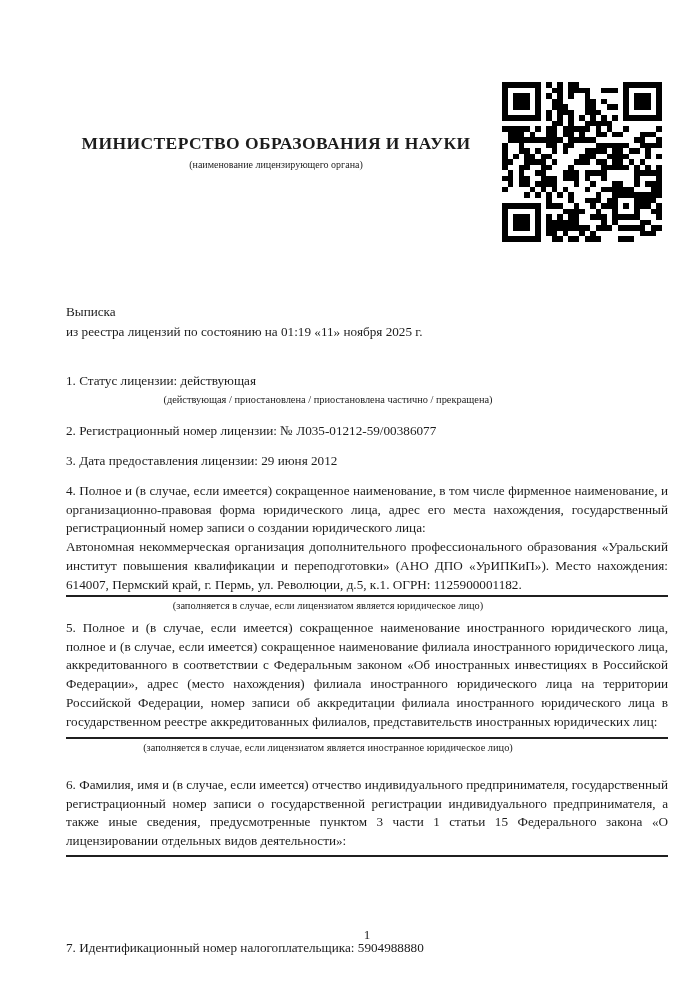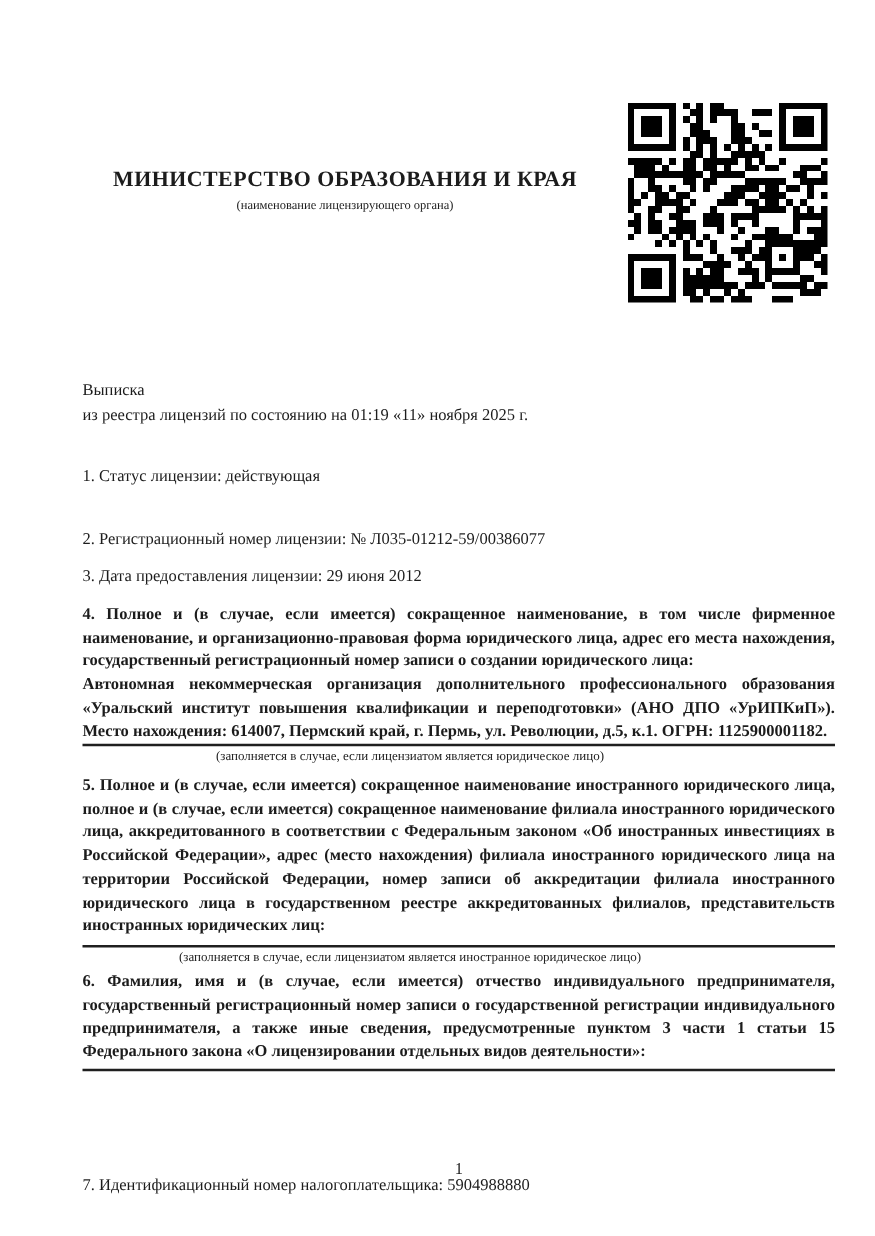--- a/index.html
+++ b/index.html
@@ -12,55 +12,56 @@
   
   .ministry{top:130px;left:38px;width:476px;text-align:center;}
   .ministry-name{font-weight:bold;font-size:17.5px;line-height:26px;letter-spacing:.4px;}
   .ministry-caption{font-size:10px;line-height:12px;margin-top:3px;}
   .qr-box{left:502px;top:82px;width:160px;height:160px;background:#fff;}
   .qr-box svg{width:100%;height:100%;display:block;}
   
   .doc-title{top:302px;left:66px;width:602px;font-size:13.2px;line-height:20px;}
   
   .item{left:66px;width:602px;font-size:13.2px;line-height:18.7px;}
-  .just{text-align:justify;text-justify:inter-word;font-weight:bold;}
+  .just{text-align:justify;text-justify:inter-word;}
   .caption{font-size:10.4px;line-height:13px;text-align:center;width:524px;margin-top:2px;}
   .rule{height:0;border-top:2px solid #1f1f1f;}
   .i1{top:372px}.i2{top:422px}.i3{top:452px}.i4{top:482px}
   .i5{top:619px}.i6{top:776px}.i7{top:939px}
   .i1 .caption{margin-top:2px;}
   .i4 .rule{margin-top:1px;}
   .i5 .rule{margin-top:6px;}
   .i6 .rule{margin-top:4px;}
   .page-number{top:927px;left:66px;width:602px;text-align:center;font-size:13.2px;}
 </style>
 </head>
 <body>
 
 <div class="abs ministry">
   <div class="ministry-name">
-    <div>МИНИСТЕРСТВО ОБРАЗОВАНИЯ И КРАЯ</div>
+    <div>МИНИСТЕРСТВО ОБРАЗОВАНИЯ И НАУКИ</div>
   </div>
   <div class="ministry-caption">(наименование лицензирующего органа)</div>
 </div>
 
 <div class="abs qr-box">
   <svg viewBox="0 0 29 29" shape-rendering="crispEdges">
     <rect x="0" y="0" width="29" height="29" fill="#ffffff"></rect>
     <path fill="#000000" d="M0 0h1v1h-1zM1 0h1v1h-1zM2 0h1v1h-1zM3 0h1v1h-1zM4 0h1v1h-1zM5 0h1v1h-1zM6 0h1v1h-1zM8 0h1v1h-1zM10 0h1v1h-1zM12 0h1v1h-1zM13 0h1v1h-1zM22 0h1v1h-1zM23 0h1v1h-1zM24 0h1v1h-1zM25 0h1v1h-1zM26 0h1v1h-1zM27 0h1v1h-1zM28 0h1v1h-1zM0 1h1v1h-1zM6 1h1v1h-1zM9 1h1v1h-1zM10 1h1v1h-1zM12 1h1v1h-1zM13 1h1v1h-1zM14 1h1v1h-1zM15 1h1v1h-1zM18 1h1v1h-1zM19 1h1v1h-1zM20 1h1v1h-1zM22 1h1v1h-1zM28 1h1v1h-1zM0 2h1v1h-1zM2 2h1v1h-1zM3 2h1v1h-1zM4 2h1v1h-1zM6 2h1v1h-1zM8 2h1v1h-1zM10 2h1v1h-1zM12 2h1v1h-1zM15 2h1v1h-1zM22 2h1v1h-1zM24 2h1v1h-1zM25 2h1v1h-1zM26 2h1v1h-1zM28 2h1v1h-1zM0 3h1v1h-1zM2 3h1v1h-1zM3 3h1v1h-1zM4 3h1v1h-1zM6 3h1v1h-1zM9 3h1v1h-1zM10 3h1v1h-1zM15 3h1v1h-1zM16 3h1v1h-1zM18 3h1v1h-1zM22 3h1v1h-1zM24 3h1v1h-1zM25 3h1v1h-1zM26 3h1v1h-1zM28 3h1v1h-1zM0 4h1v1h-1zM2 4h1v1h-1zM3 4h1v1h-1zM4 4h1v1h-1zM6 4h1v1h-1zM9 4h1v1h-1zM10 4h1v1h-1zM11 4h1v1h-1zM15 4h1v1h-1zM16 4h1v1h-1zM19 4h1v1h-1zM20 4h1v1h-1zM22 4h1v1h-1zM24 4h1v1h-1zM25 4h1v1h-1zM26 4h1v1h-1zM28 4h1v1h-1zM0 5h1v1h-1zM6 5h1v1h-1zM8 5h1v1h-1zM10 5h1v1h-1zM11 5h1v1h-1zM12 5h1v1h-1zM15 5h1v1h-1zM16 5h1v1h-1zM17 5h1v1h-1zM22 5h1v1h-1zM28 5h1v1h-1zM0 6h1v1h-1zM1 6h1v1h-1zM2 6h1v1h-1zM3 6h1v1h-1zM4 6h1v1h-1zM5 6h1v1h-1zM6 6h1v1h-1zM8 6h1v1h-1zM10 6h1v1h-1zM12 6h1v1h-1zM14 6h1v1h-1zM16 6h1v1h-1zM18 6h1v1h-1zM20 6h1v1h-1zM22 6h1v1h-1zM23 6h1v1h-1zM24 6h1v1h-1zM25 6h1v1h-1zM26 6h1v1h-1zM27 6h1v1h-1zM28 6h1v1h-1zM9 7h1v1h-1zM10 7h1v1h-1zM12 7h1v1h-1zM15 7h1v1h-1zM16 7h1v1h-1zM17 7h1v1h-1zM18 7h1v1h-1zM19 7h1v1h-1zM0 8h1v1h-1zM1 8h1v1h-1zM2 8h1v1h-1zM3 8h1v1h-1zM4 8h1v1h-1zM6 8h1v1h-1zM8 8h1v1h-1zM9 8h1v1h-1zM11 8h1v1h-1zM12 8h1v1h-1zM13 8h1v1h-1zM14 8h1v1h-1zM15 8h1v1h-1zM17 8h1v1h-1zM19 8h1v1h-1zM22 8h1v1h-1zM28 8h1v1h-1zM1 9h1v1h-1zM2 9h1v1h-1zM3 9h1v1h-1zM5 9h1v1h-1zM8 9h1v1h-1zM9 9h1v1h-1zM11 9h1v1h-1zM12 9h1v1h-1zM14 9h1v1h-1zM17 9h1v1h-1zM18 9h1v1h-1zM20 9h1v1h-1zM21 9h1v1h-1zM25 9h1v1h-1zM26 9h1v1h-1zM27 9h1v1h-1zM1 10h1v1h-1zM2 10h1v1h-1zM3 10h1v1h-1zM4 10h1v1h-1zM5 10h1v1h-1zM6 10h1v1h-1zM7 10h1v1h-1zM8 10h1v1h-1zM9 10h1v1h-1zM10 10h1v1h-1zM12 10h1v1h-1zM13 10h1v1h-1zM14 10h1v1h-1zM15 10h1v1h-1zM16 10h1v1h-1zM24 10h1v1h-1zM25 10h1v1h-1zM28 10h1v1h-1zM0 11h1v1h-1zM3 11h1v1h-1zM8 11h1v1h-1zM9 11h1v1h-1zM11 11h1v1h-1zM12 11h1v1h-1zM17 11h1v1h-1zM18 11h1v1h-1zM19 11h1v1h-1zM20 11h1v1h-1zM21 11h1v1h-1zM22 11h1v1h-1zM25 11h1v1h-1zM26 11h1v1h-1zM27 11h1v1h-1zM28 11h1v1h-1zM0 12h1v1h-1zM3 12h1v1h-1zM4 12h1v1h-1zM6 12h1v1h-1zM9 12h1v1h-1zM11 12h1v1h-1zM15 12h1v1h-1zM16 12h1v1h-1zM17 12h1v1h-1zM18 12h1v1h-1zM20 12h1v1h-1zM21 12h1v1h-1zM23 12h1v1h-1zM24 12h1v1h-1zM26 12h1v1h-1zM0 13h1v1h-1zM2 13h1v1h-1zM4 13h1v1h-1zM5 13h1v1h-1zM7 13h1v1h-1zM8 13h1v1h-1zM14 13h1v1h-1zM15 13h1v1h-1zM16 13h1v1h-1zM19 13h1v1h-1zM20 13h1v1h-1zM21 13h1v1h-1zM22 13h1v1h-1zM26 13h1v1h-1zM28 13h1v1h-1zM0 14h1v1h-1zM1 14h1v1h-1zM4 14h1v1h-1zM5 14h1v1h-1zM6 14h1v1h-1zM7 14h1v1h-1zM9 14h1v1h-1zM13 14h1v1h-1zM14 14h1v1h-1zM15 14h1v1h-1zM17 14h1v1h-1zM18 14h1v1h-1zM20 14h1v1h-1zM21 14h1v1h-1zM23 14h1v1h-1zM25 14h1v1h-1zM0 15h1v1h-1zM3 15h1v1h-1zM4 15h1v1h-1zM7 15h1v1h-1zM8 15h1v1h-1zM12 15h1v1h-1zM18 15h1v1h-1zM19 15h1v1h-1zM20 15h1v1h-1zM21 15h1v1h-1zM22 15h1v1h-1zM24 15h1v1h-1zM26 15h1v1h-1zM28 15h1v1h-1zM1 16h1v1h-1zM3 16h1v1h-1zM6 16h1v1h-1zM7 16h1v1h-1zM11 16h1v1h-1zM12 16h1v1h-1zM13 16h1v1h-1zM15 16h1v1h-1zM16 16h1v1h-1zM17 16h1v1h-1zM18 16h1v1h-1zM24 16h1v1h-1zM25 16h1v1h-1zM26 16h1v1h-1zM27 16h1v1h-1zM28 16h1v1h-1zM0 17h1v1h-1zM1 17h1v1h-1zM3 17h1v1h-1zM4 17h1v1h-1zM7 17h1v1h-1zM8 17h1v1h-1zM9 17h1v1h-1zM11 17h1v1h-1zM12 17h1v1h-1zM13 17h1v1h-1zM15 17h1v1h-1zM18 17h1v1h-1zM24 17h1v1h-1zM28 17h1v1h-1zM1 18h1v1h-1zM3 18h1v1h-1zM4 18h1v1h-1zM6 18h1v1h-1zM7 18h1v1h-1zM8 18h1v1h-1zM9 18h1v1h-1zM13 18h1v1h-1zM16 18h1v1h-1zM20 18h1v1h-1zM21 18h1v1h-1zM24 18h1v1h-1zM26 18h1v1h-1zM27 18h1v1h-1zM28 18h1v1h-1zM0 19h1v1h-1zM5 19h1v1h-1zM7 19h1v1h-1zM9 19h1v1h-1zM11 19h1v1h-1zM15 19h1v1h-1zM18 19h1v1h-1zM19 19h1v1h-1zM20 19h1v1h-1zM21 19h1v1h-1zM22 19h1v1h-1zM23 19h1v1h-1zM27 19h1v1h-1zM28 19h1v1h-1zM4 20h1v1h-1zM6 20h1v1h-1zM8 20h1v1h-1zM10 20h1v1h-1zM12 20h1v1h-1zM17 20h1v1h-1zM20 20h1v1h-1zM21 20h1v1h-1zM22 20h1v1h-1zM23 20h1v1h-1zM24 20h1v1h-1zM25 20h1v1h-1zM26 20h1v1h-1zM27 20h1v1h-1zM28 20h1v1h-1zM8 21h1v1h-1zM12 21h1v1h-1zM15 21h1v1h-1zM16 21h1v1h-1zM17 21h1v1h-1zM19 21h1v1h-1zM20 21h1v1h-1zM24 21h1v1h-1zM25 21h1v1h-1zM26 21h1v1h-1zM27 21h1v1h-1zM0 22h1v1h-1zM1 22h1v1h-1zM2 22h1v1h-1zM3 22h1v1h-1zM4 22h1v1h-1zM5 22h1v1h-1zM6 22h1v1h-1zM8 22h1v1h-1zM9 22h1v1h-1zM10 22h1v1h-1zM13 22h1v1h-1zM16 22h1v1h-1zM18 22h1v1h-1zM19 22h1v1h-1zM20 22h1v1h-1zM22 22h1v1h-1zM24 22h1v1h-1zM25 22h1v1h-1zM26 22h1v1h-1zM28 22h1v1h-1zM0 23h1v1h-1zM6 23h1v1h-1zM11 23h1v1h-1zM12 23h1v1h-1zM13 23h1v1h-1zM14 23h1v1h-1zM17 23h1v1h-1zM20 23h1v1h-1zM24 23h1v1h-1zM27 23h1v1h-1zM28 23h1v1h-1zM0 24h1v1h-1zM2 24h1v1h-1zM3 24h1v1h-1zM4 24h1v1h-1zM6 24h1v1h-1zM8 24h1v1h-1zM10 24h1v1h-1zM12 24h1v1h-1zM13 24h1v1h-1zM16 24h1v1h-1zM17 24h1v1h-1zM18 24h1v1h-1zM20 24h1v1h-1zM21 24h1v1h-1zM22 24h1v1h-1zM23 24h1v1h-1zM24 24h1v1h-1zM28 24h1v1h-1zM0 25h1v1h-1zM2 25h1v1h-1zM3 25h1v1h-1zM4 25h1v1h-1zM6 25h1v1h-1zM8 25h1v1h-1zM9 25h1v1h-1zM10 25h1v1h-1zM11 25h1v1h-1zM12 25h1v1h-1zM13 25h1v1h-1zM18 25h1v1h-1zM20 25h1v1h-1zM25 25h1v1h-1zM26 25h1v1h-1zM0 26h1v1h-1zM2 26h1v1h-1zM3 26h1v1h-1zM4 26h1v1h-1zM6 26h1v1h-1zM8 26h1v1h-1zM9 26h1v1h-1zM10 26h1v1h-1zM11 26h1v1h-1zM12 26h1v1h-1zM13 26h1v1h-1zM14 26h1v1h-1zM15 26h1v1h-1zM17 26h1v1h-1zM18 26h1v1h-1zM19 26h1v1h-1zM21 26h1v1h-1zM22 26h1v1h-1zM23 26h1v1h-1zM24 26h1v1h-1zM25 26h1v1h-1zM27 26h1v1h-1zM28 26h1v1h-1zM0 27h1v1h-1zM6 27h1v1h-1zM8 27h1v1h-1zM9 27h1v1h-1zM11 27h1v1h-1zM14 27h1v1h-1zM16 27h1v1h-1zM25 27h1v1h-1zM26 27h1v1h-1zM27 27h1v1h-1zM0 28h1v1h-1zM1 28h1v1h-1zM2 28h1v1h-1zM3 28h1v1h-1zM4 28h1v1h-1zM5 28h1v1h-1zM6 28h1v1h-1zM9 28h1v1h-1zM10 28h1v1h-1zM12 28h1v1h-1zM13 28h1v1h-1zM15 28h1v1h-1zM16 28h1v1h-1zM17 28h1v1h-1zM21 28h1v1h-1zM22 28h1v1h-1zM23 28h1v1h-1z"></path>
   </svg>
 </div>
 
 <div class="abs doc-title">
   <div>Выписка</div>
   <div>из реестра лицензий по состоянию на 01:19 «11» ноября 2025 г.</div>
 </div>
 
 <div class="abs item i1">
   <div>1. Статус лицензии: действующая</div>
+  <div class="caption">(действующая / приостановлена / приостановлена частично / прекращена)</div>
 </div>
 
 <div class="abs item i2">
   <div>2. Регистрационный номер лицензии: № Л035-01212-59/00386077</div>
 </div>
 
 <div class="abs item i3">
   <div>3. Дата предоставления лицензии: 29 июня 2012</div>
 </div>
 

